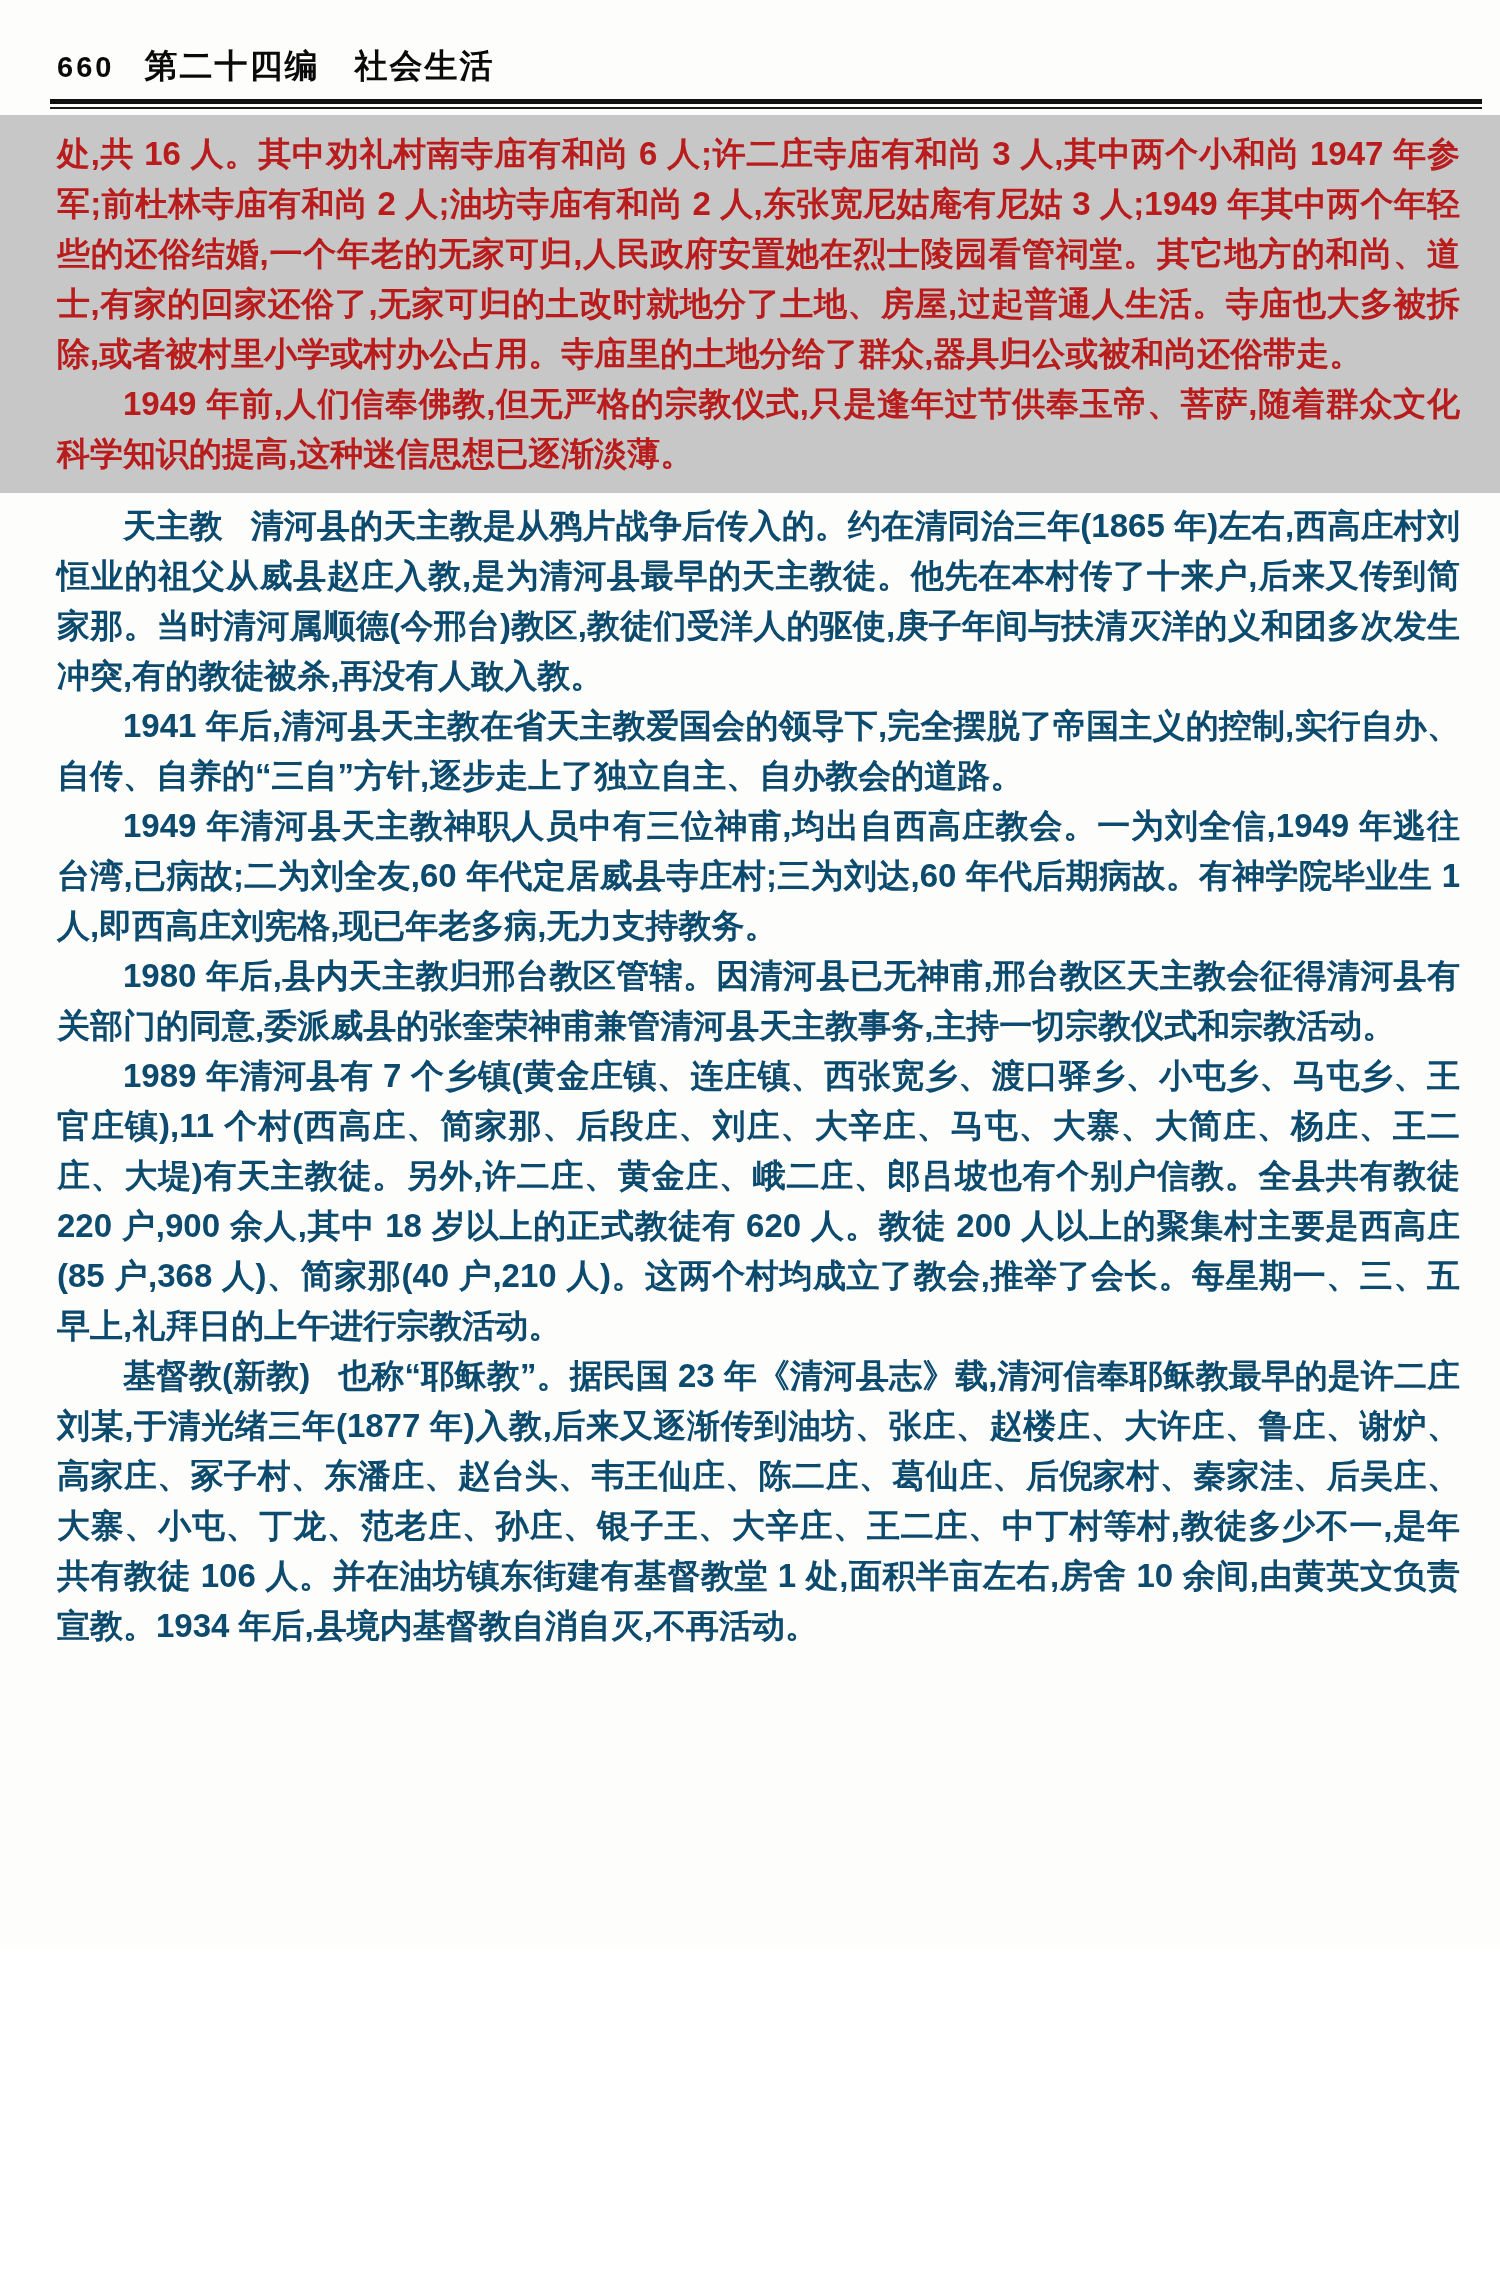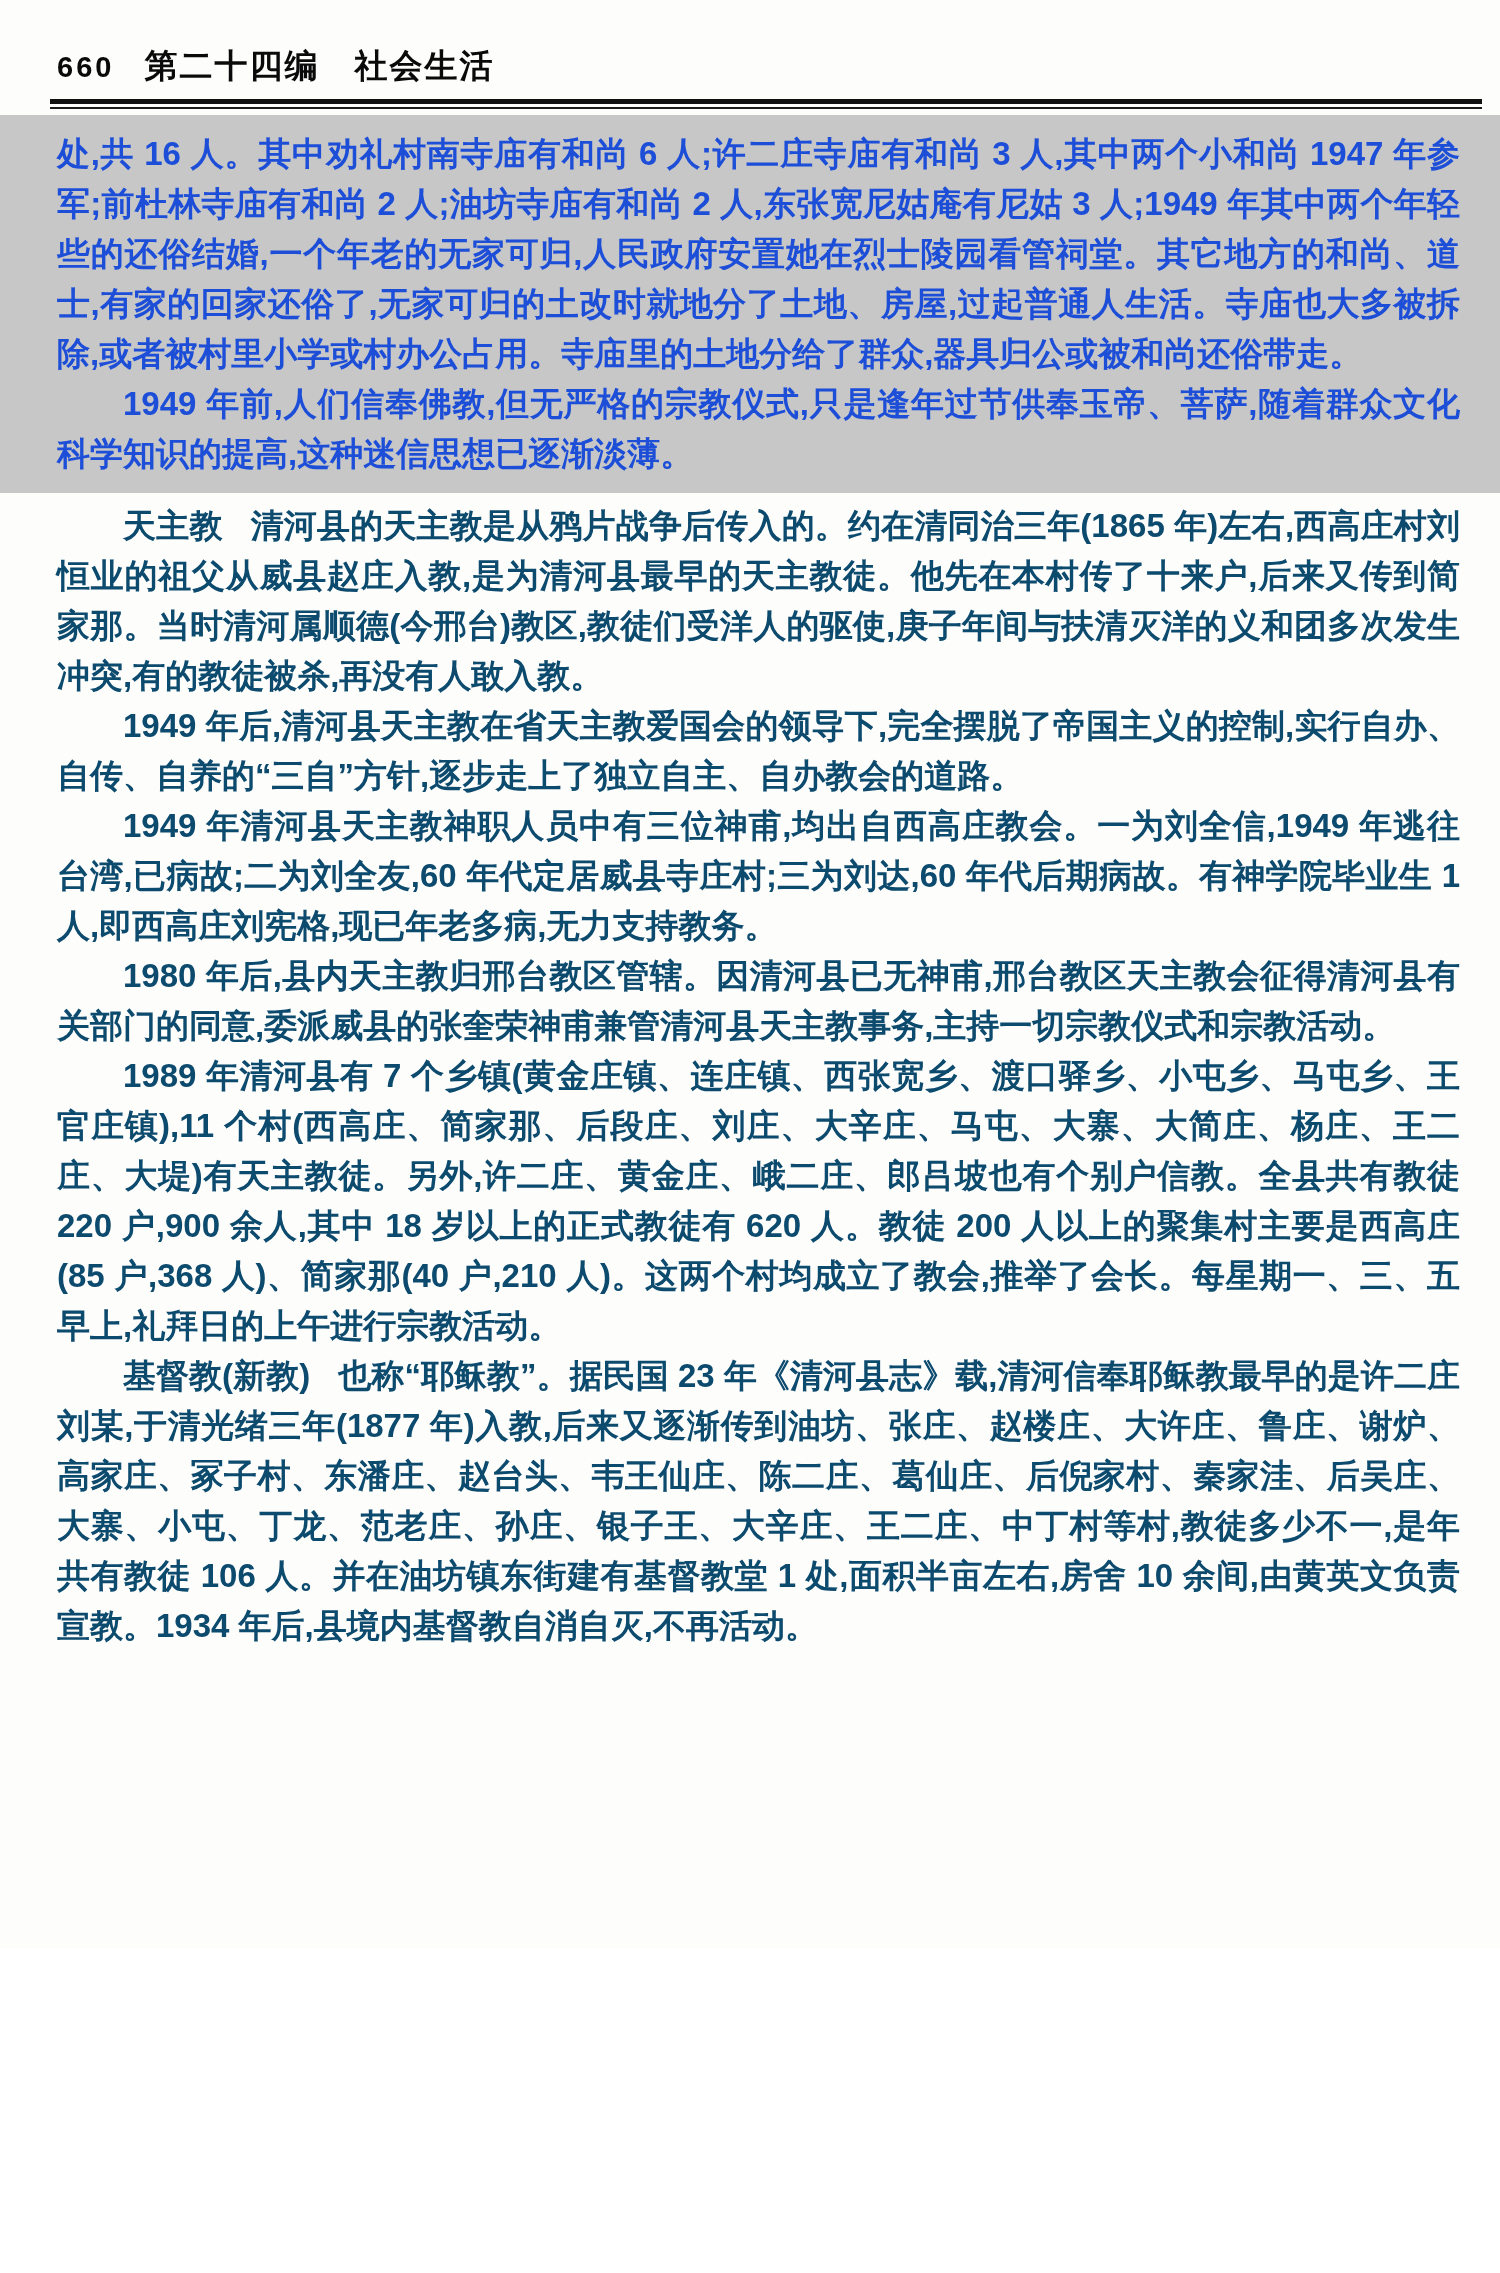--- a/index.html
+++ b/index.html
@@ -63,25 +63,25 @@
 </style>
 </head>
 <body>
 
 <div class="page">
   <div class="header">
     <span class="page-num">660</span>
     <span class="section-title">第二十四编　社会生活</span>
   </div>
   <div class="rule"></div>
-  <div class="faded" id="faded-block" style="background: rgb(199, 199, 199); color: #1d4ed8;">
+  <div class="faded" id="faded-block" style="background: rgb(199, 199, 199); color: #b91c1c;">
       <p class="no-indent">处,共 16 人。其中劝礼村南寺庙有和尚 6 人;许二庄寺庙有和尚 3 人,其中两个小和尚 1947 年参军;前杜林寺庙有和尚 2 人;油坊寺庙有和尚 2 人,东张宽尼姑庵有尼姑 3 人;1949 年其中两个年轻些的还俗结婚,一个年老的无家可归,人民政府安置她在烈士陵园看管祠堂。其它地方的和尚、道士,有家的回家还俗了,无家可归的土改时就地分了土地、房屋,过起普通人生活。寺庙也大多被拆除,或者被村里小学或村办公占用。寺庙里的土地分给了群众,器具归公或被和尚还俗带走。</p>
       <p>1949 年前,人们信奉佛教,但无严格的宗教仪式,只是逢年过节供奉玉帝、菩萨,随着群众文化科学知识的提高,这种迷信思想已逐渐淡薄。</p>
     </div>
   <div class="body-text" id="body-block" style="color: #0c4a6e;">
       <p><span class="lead">天主教</span>清河县的天主教是从鸦片战争后传入的。约在清同治三年(1865 年)左右,西高庄村刘恒业的祖父从威县赵庄入教,是为清河县最早的天主教徒。他先在本村传了十来户,后来又传到简家那。当时清河属顺德(今邢台)教区,教徒们受洋人的驱使,庚子年间与扶清灭洋的义和团多次发生冲突,有的教徒被杀,再没有人敢入教。</p>
-      <p>1949 年后,清河县天主教在省天主教爱国会的领导下,完全摆脱了帝国主义的控制,实行自办、自传、自养的“三自”方针,逐步走上了独立自主、自办教会的道路。</p>
+      <p>1941 年后,清河县天主教在省天主教爱国会的领导下,完全摆脱了帝国主义的控制,实行自办、自传、自养的“三自”方针,逐步走上了独立自主、自办教会的道路。</p>
       <p>1949 年清河县天主教神职人员中有三位神甫,均出自西高庄教会。一为刘全信,1949 年逃往台湾,已病故;二为刘全友,60 年代定居威县寺庄村;三为刘达,60 年代后期病故。有神学院毕业生 1 人,即西高庄刘宪格,现已年老多病,无力支持教务。</p>
       <p>1980 年后,县内天主教归邢台教区管辖。因清河县已无神甫,邢台教区天主教会征得清河县有关部门的同意,委派威县的张奎荣神甫兼管清河县天主教事务,主持一切宗教仪式和宗教活动。</p>
       <p>1989 年清河县有 7 个乡镇(黄金庄镇、连庄镇、西张宽乡、渡口驿乡、小屯乡、马屯乡、王官庄镇),11 个村(西高庄、简家那、后段庄、刘庄、大辛庄、马屯、大寨、大简庄、杨庄、王二庄、大堤)有天主教徒。另外,许二庄、黄金庄、峨二庄、郎吕坡也有个别户信教。全县共有教徒 220 户,900 余人,其中 18 岁以上的正式教徒有 620 人。教徒 200 人以上的聚集村主要是西高庄(85 户,368 人)、简家那(40 户,210 人)。这两个村均成立了教会,推举了会长。每星期一、三、五早上,礼拜日的上午进行宗教活动。</p>
       <p><span class="lead">基督教(新教)</span>也称“耶稣教”。据民国 23 年《清河县志》载,清河信奉耶稣教最早的是许二庄刘某,于清光绪三年(1877 年)入教,后来又逐渐传到油坊、张庄、赵楼庄、大许庄、鲁庄、谢炉、高家庄、冢子村、东潘庄、赵台头、韦王仙庄、陈二庄、葛仙庄、后倪家村、秦家洼、后吴庄、大寨、小屯、丁龙、范老庄、孙庄、银子王、大辛庄、王二庄、中丁村等村,教徒多少不一,是年共有教徒 106 人。并在油坊镇东街建有基督教堂 1 处,面积半亩左右,房舍 10 余间,由黄英文负责宣教。1934 年后,县境内基督教自消自灭,不再活动。</p>
     </div>
 </div>
 
 </body></html>

